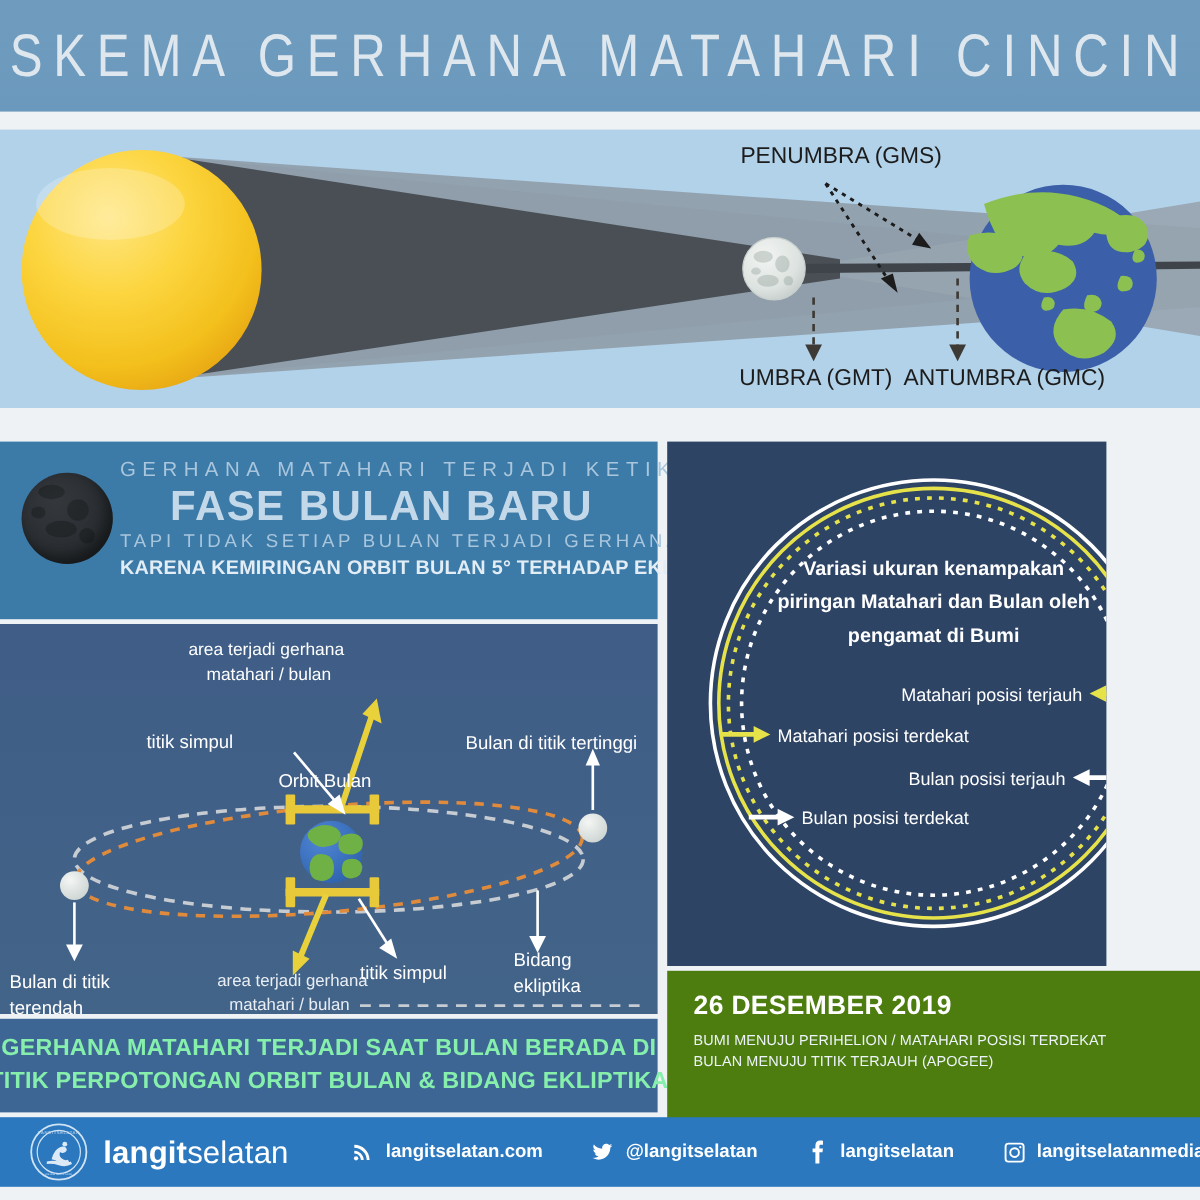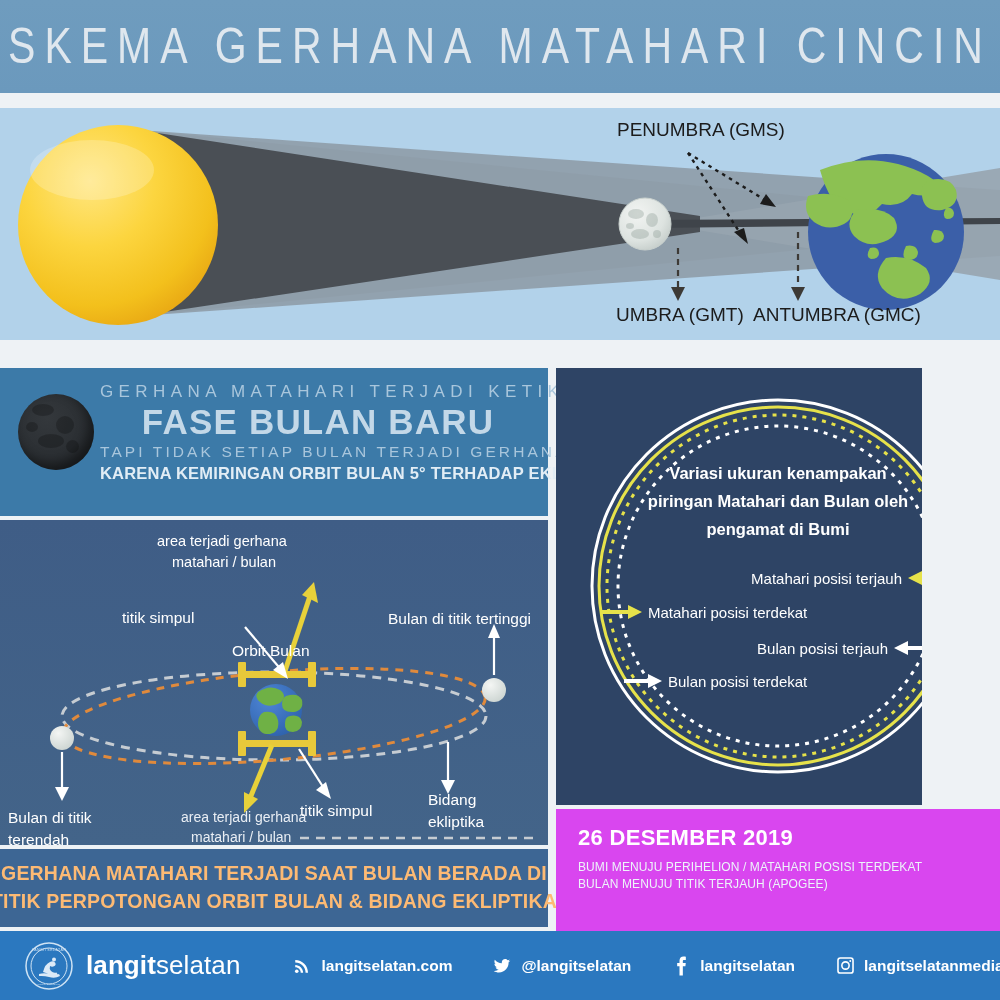--- a/index.html
+++ b/index.html
@@ -84,48 +84,48 @@
     overflow:hidden;
   }
   .panel-orbit svg{display:block;}
 
   .panel-caption{
     left:0; top:849px; width:548px; height:78px;
     background:#3d6694;
     display:flex; flex-direction:column; align-items:center; justify-content:center;
   }
   .cap-line{
-    font-size:19.5px; color:#fdba74; font-weight:600; letter-spacing:.2px;
+    font-size:19.5px; color:#86efac; font-weight:600; letter-spacing:.2px;
     line-height:1.42; white-space:nowrap;
   }
 
   .panel-circles{
     left:556px; top:368px; width:366px; height:437px;
     background:#2e4465;
     overflow:hidden;
   }
   .panel-circles svg{display:block;}
 
   .panel-date{
     left:556px; top:809px; width:444px; height:136px;
-    background:#d946ef;
+    background:#4d7c0f;
     padding:16px 22px 0 22px;
     box-sizing:border-box;
   }
   .date-title{
     font-size:22px; font-weight:bold; color:#ffffff; letter-spacing:.3px;
   }
   .date-sub{
     font-size:12px; color:#edf4fa; font-weight:500; line-height:1.42; margin-top:8px;
     letter-spacing:.1px;
   }
 
   
   .footer{
-    position:absolute; left:0; top:931px; width:1000px; height:69px;
+    position:absolute; left:0; top:931px; width:1000px; height:58px;
     background:#2b78bf;
     display:flex; align-items:center;
   }
   .brand{display:flex; align-items:center; margin-left:24px;}
   .brand-logo{width:50px; height:50px; flex:0 0 auto;}
   .brand-name{margin-left:12px; font-size:26px; color:#ffffff; letter-spacing:.1px;}
   .brand-name b{font-weight:bold;}
   .brand-name span{font-weight:300;}
   .social{display:flex; align-items:center; margin-left:52px;}
   .social-item{display:flex; align-items:center; margin-right:40px;}

